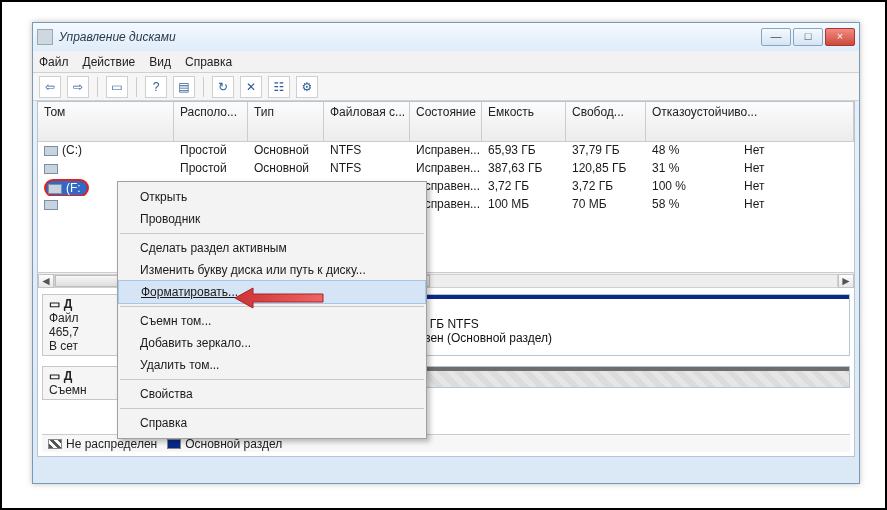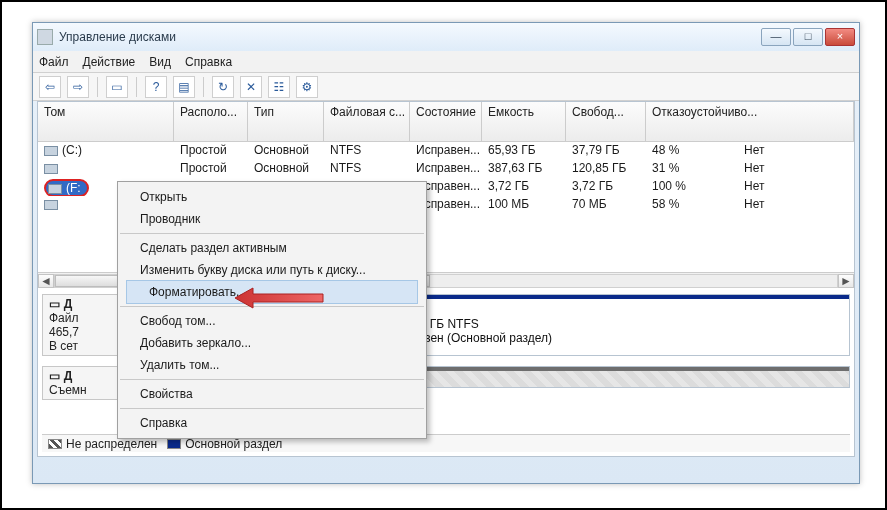--- a/index.html
+++ b/index.html
@@ -2,21 +2,21 @@
 <html><head>
 <meta charset="utf-8">
 <style>
 * { box-sizing: border-box; margin: 0; padding: 0; font-family: "Segoe UI", Tahoma, sans-serif; font-size: 12px; }
 body { background: #fff; width: 887px; height: 510px; position: relative; overflow: hidden; }
 
 .outer-frame { border: 2px solid #000; width: 887px; height: 510px; position: relative; background: #fff; }
 .window { position: absolute; left: 30px; top: 20px; width: 828px; height: 462px; border: 1px solid #7a99b5; background: linear-gradient(#e9f1f9,#dbe8f5); box-shadow: 0 0 6px rgba(0,0,0,.25); }
 .titlebar { height: 28px; display: flex; align-items: center; padding: 0 4px; background: linear-gradient(#f4f9fe,#dfecf9); }
 .titlebar .icon { width: 16px; height: 16px; background: #cfd8e2; border: 1px solid #9aa; margin-right: 6px; }
-.titlebar .title { color: #2a3b4c; }
+.titlebar .title { color: #2a3b4c; font-style: italic; }
 .win-btns { margin-left: auto; display: flex; gap: 2px; }
 .win-btn { width: 30px; height: 18px; border: 1px solid #8aa4bd; background: linear-gradient(#f4f9fe,#d6e5f3); text-align: center; line-height: 14px; font-size: 11px; color: #345; border-radius: 2px; }
 .win-btn.close { background: linear-gradient(#f28b82,#c94b3a); color: #fff; border-color: #a33; }
 
 .menubar { height: 22px; background: #f2f2f2; border-bottom: 1px solid #d0d0d0; display: flex; align-items: center; padding: 0 6px; gap: 14px; color: #222; }
 .menubar span { cursor: default; }
 
 .toolbar { height: 28px; background: #f6f6f6; border-bottom: 1px solid #d0d0d0; display: flex; align-items: center; padding: 0 6px; gap: 6px; }
 .tb-btn { width: 22px; height: 22px; border: 1px solid #cfcfcf; background: #fff; display: flex; align-items: center; justify-content: center; color: #2a5a9a; font-size: 12px; }
 .tb-sep { width: 1px; height: 20px; background: #ccc; margin: 0 2px; }
@@ -51,21 +51,21 @@
 .disk-row.removable .parts { height: 22px; }
 .disk-row.removable .part { border-top-color: #6e6e6e; background: repeating-linear-gradient(45deg,#e6e6e6 0 6px,#dcdcdc 6px 12px); }
 
 .legend { position: absolute; left: 4px; right: 4px; bottom: 4px; height: 18px; border-top: 1px solid #ccc; background: #f7f7f7; display: flex; align-items: center; gap: 10px; padding: 0 6px; color: #222; }
 .swatch { width: 14px; height: 10px; display: inline-block; border: 1px solid #888; vertical-align: middle; margin-right: 4px; }
 .sw-hatch { background: repeating-linear-gradient(45deg,#555 0 3px,#fff 3px 6px); }
 .sw-primary { background: #0a2a8a; }
 
 .context-menu { position: absolute; left: 84px; top: 158px; width: 310px; background: #f3f3f3; border: 1px solid #a0a0a0; box-shadow: 3px 3px 5px rgba(0,0,0,.25); padding: 4px 0; z-index: 50; }
 .cm-item { padding: 4px 22px; color: #1a1a1a; white-space: nowrap; }
-.cm-item.highlight { background: #d6e5f5; border: 1px solid #a6c7e6; margin: -1px 8px; }
+.cm-item.highlight { background: #d6e5f5; border: 1px solid #a6c7e6; margin: -1px 0; text-decoration: underline; }
 .cm-sep { height: 1px; background: #c8c8c8; margin: 3px 2px; }
 
 .arrow-annot { position: absolute; left: 202px; top: 263px; z-index: 60; pointer-events: none; }
 </style>
 </head>
 <body>
 
 <div class="outer-frame">
 <div class="window">
 
@@ -208,21 +208,21 @@
   </div>
 
   <div class="context-menu">
     <div class="cm-item">Открыть</div>
     <div class="cm-item">Проводник</div>
     <div class="cm-sep"></div>
     <div class="cm-item">Сделать раздел активным</div>
     <div class="cm-item">Изменить букву диска или путь к диску...</div>
     <div class="cm-item highlight">Форматировать...</div>
     <div class="cm-sep"></div>
-    <div class="cm-item">Свобод том...</div>
+    <div class="cm-item">Съемн том...</div>
     <div class="cm-item">Добавить зеркало...</div>
     <div class="cm-item">Удалить том...</div>
     <div class="cm-sep"></div>
     <div class="cm-item">Свойства</div>
     <div class="cm-sep"></div>
     <div class="cm-item">Справка</div>
   </div>
 
   <svg class="arrow-annot" width="90" height="24">
     <defs>

